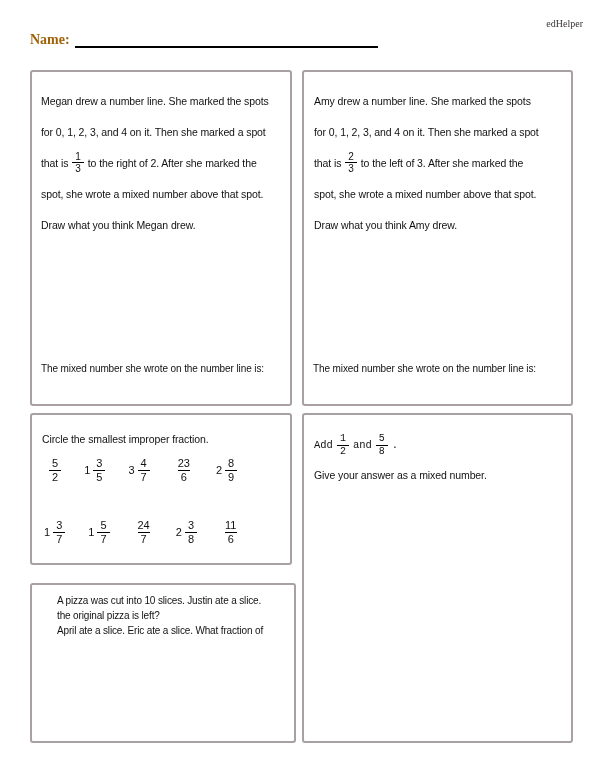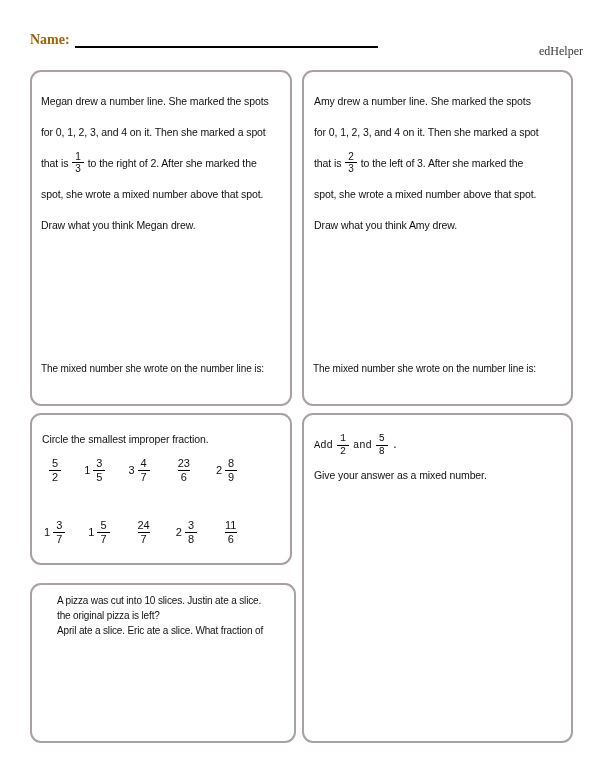--- a/index.html
+++ b/index.html
@@ -7,41 +7,41 @@
   body {
     background: #ffffff;
     font-family: "Liberation Sans", sans-serif;
     color: #111111;
     position: relative;
     overflow: hidden;
   }
   .page { position: absolute; left: 0; top: 0; width: 600px; height: 776px; background: #fff; }
 
   .brand {
-    position: absolute; top: 44px; right: 17px;
+    position: absolute; top: 18px; right: 17px;
     font-family: "Liberation Serif", serif;
-    font-size: 12px; color: #3b3535;
+    font-size: 10px; color: #3b3535;
   }
 
   .name-row {
     position: absolute; top: 32px; left: 30px;
     font-family: "Liberation Serif", serif;
     font-weight: bold; font-size: 14px; color: #a16207;
     white-space: nowrap;
   }
   .name-line {
     display: inline-block; width: 303px; height: 15px;
     border-bottom: 2px solid #000; margin-left: 5px;
     vertical-align: bottom;
   }
 
   .pbox {
     position: absolute;
     border: 2.5px solid #a9a1a1;
-    border-radius: 11px;
+    border-radius: 3px;
     background: #fff;
     overflow: hidden;
   }
   .box-megan   { left: 30px;  top: 70px;  width: 262px; height: 336px; padding: 13px 9px; }
   .box-amy     { left: 302px; top: 70px;  width: 271px; height: 336px; padding: 13px 10px; }
   .box-improper{ left: 30px;  top: 413px; width: 262px; height: 152px; padding: 18px 10px; }
   .box-add     { left: 302px; top: 413px; width: 271px; height: 330px; padding: 14px 10px; }
   .box-pizza   { left: 30px;  top: 583px; width: 266px; height: 160px; padding: 8px 25px; }
 
   .line {

